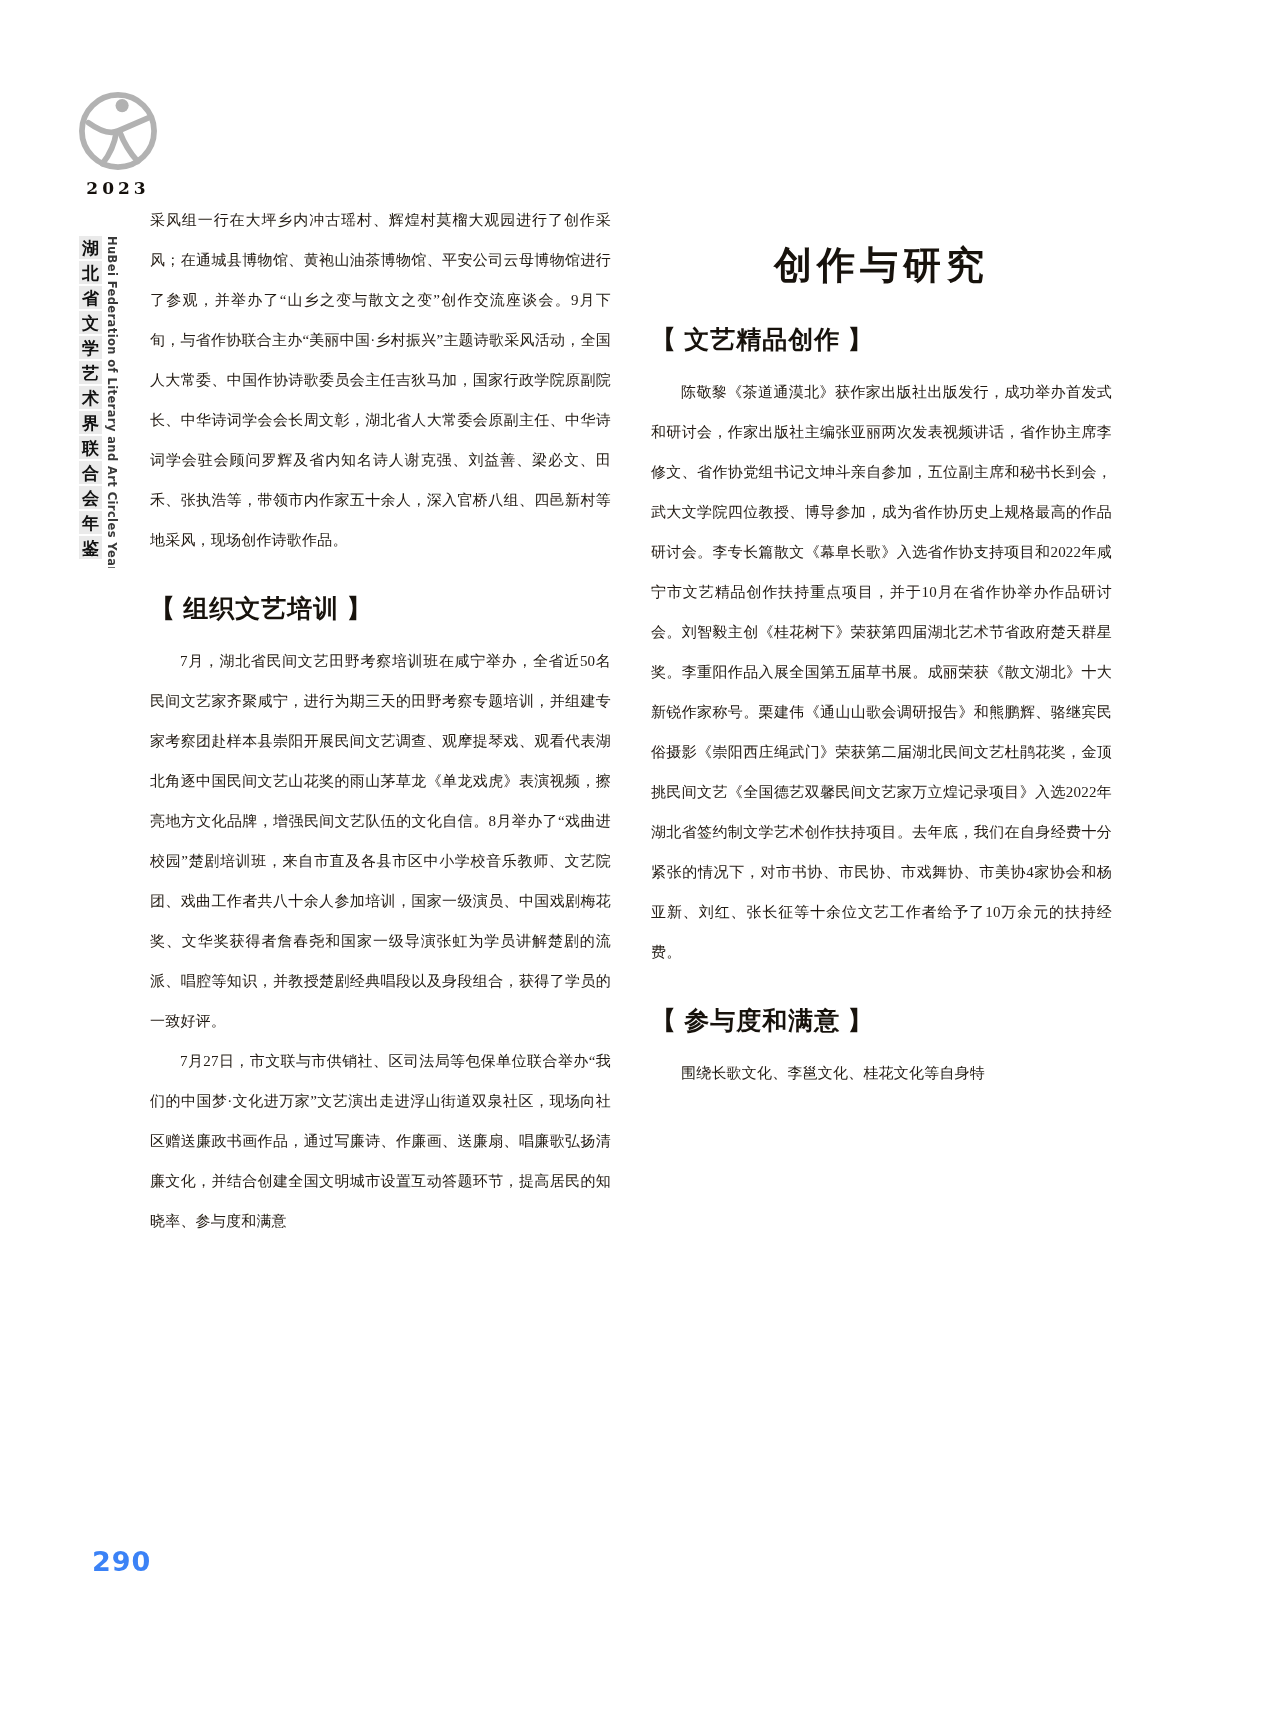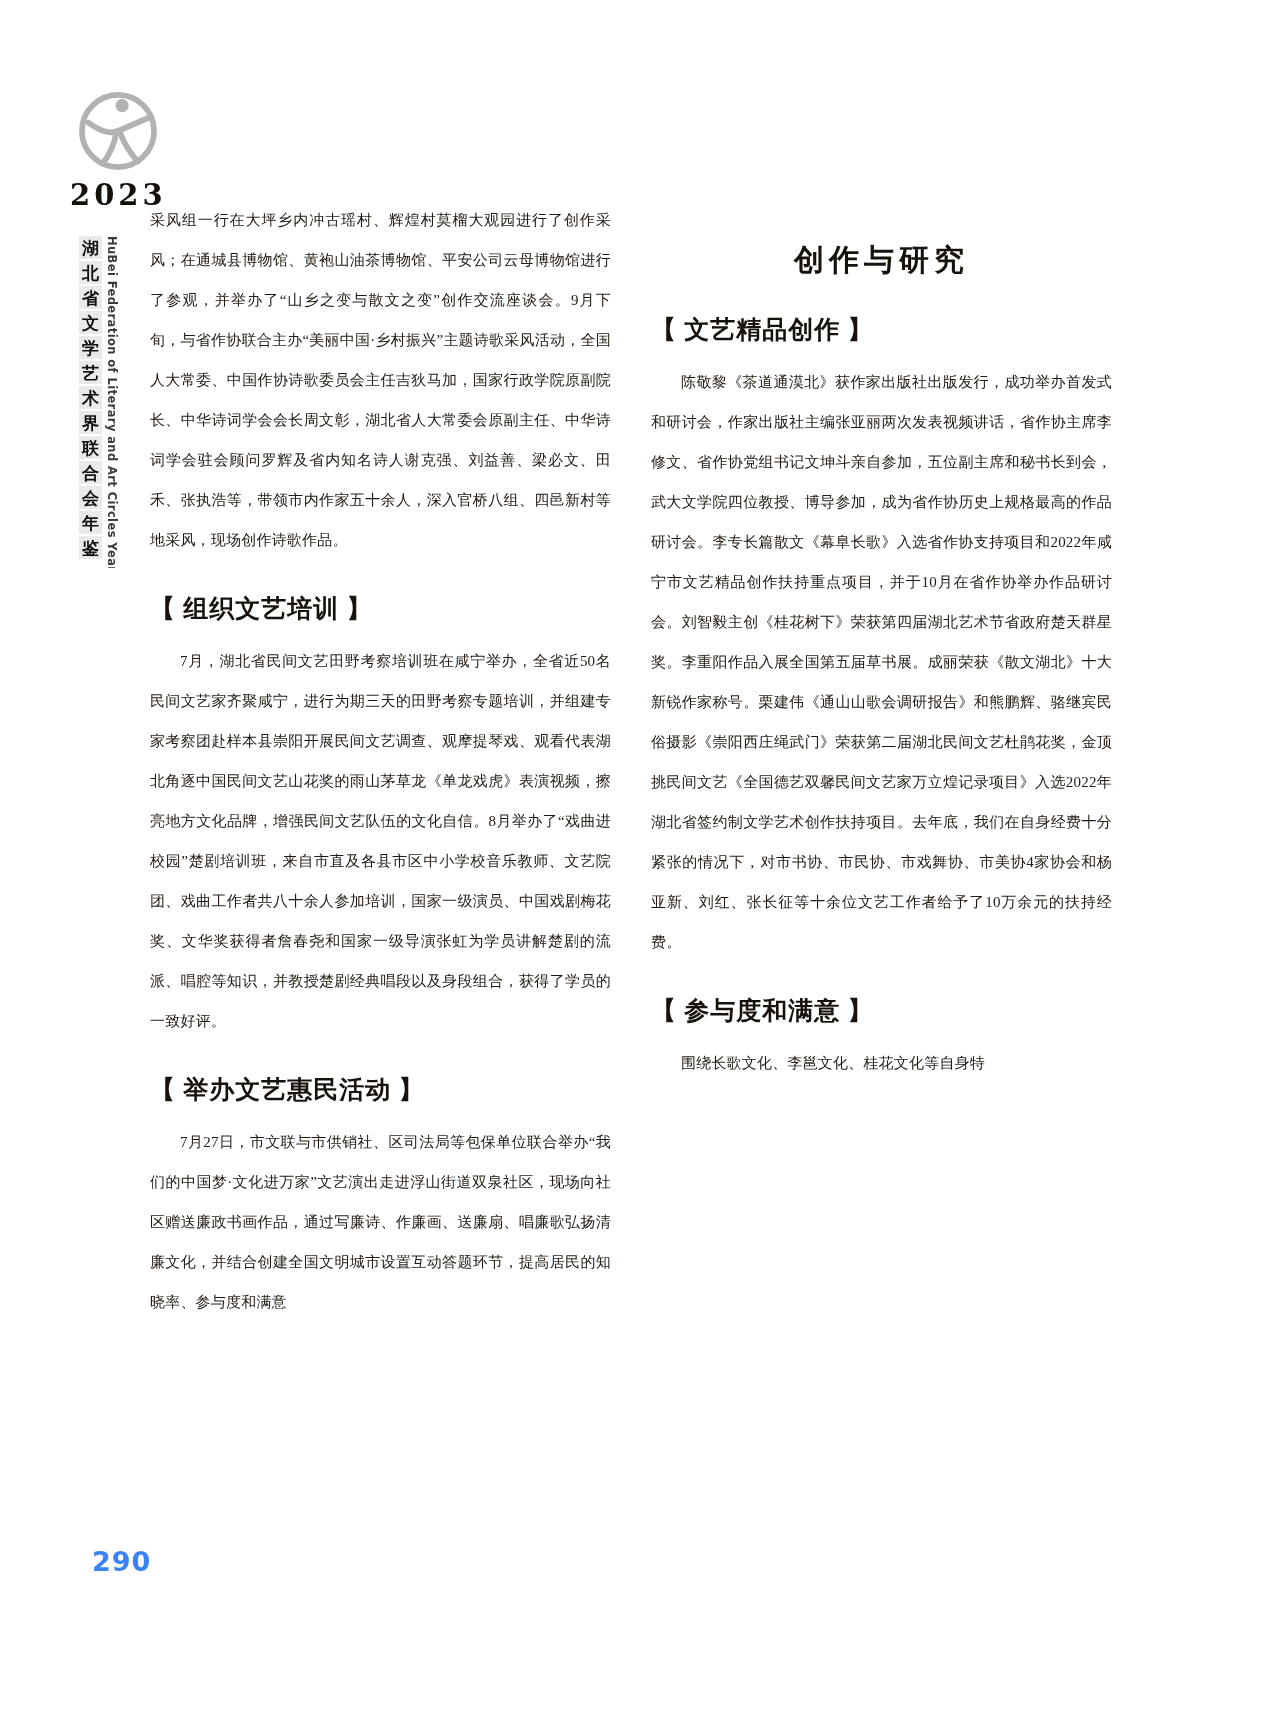--- a/index.html
+++ b/index.html
@@ -10,21 +10,21 @@
     font-family:"Liberation Serif", serif;
     color:#221a12;
     overflow:hidden;
   }
   
   .brand{position:absolute;left:70px;top:90px;width:96px;text-align:center;}
   .brand svg{display:block;margin:0 auto;}
   .year{
     margin-top:6px;
     font-family:"DejaVu Serif", serif;
-    font-weight:bold;font-size:29px;letter-spacing:4px;color:#14100c;
+    font-weight:bold;font-size:17px;letter-spacing:4px;color:#14100c;
   }
   
   .spine{position:absolute;left:79px;top:236px;display:flex;align-items:flex-start;}
   .spine-cn{display:flex;flex-direction:column;gap:2px;}
   .spine-cn span{
     display:block;width:23px;height:23px;line-height:24px;
     background:#eaeaea;text-align:center;
     font-family:"DejaVu Sans", sans-serif;
     font-weight:bold;font-size:17px;color:#111;
   }
@@ -45,21 +45,21 @@
     letter-spacing:0.2px;
   }
   .ind{text-indent:2em;}
   .sec{
     font-family:Liberation Serif, serif;
     font-weight:bold;font-size:25px;letter-spacing:1px;
     margin:32px 0 16px 0;color:#17120c;
   }
   .chapter{
     font-family:"DejaVu Sans", sans-serif;
-    font-weight:bold;font-size:30px;letter-spacing:5px;
+    font-weight:bold;font-size:38px;letter-spacing:5px;
     text-align:center;margin:40px 0 26px 0;color:#17120c;
   }
   
   .pageno{
     position:absolute;left:92px;top:1546px;
     font-family:"DejaVu Sans", sans-serif;
     font-weight:bold;font-size:27px;color:#3b82f6;letter-spacing:1px;
   }
 </style>
 </head>
@@ -96,21 +96,20 @@
     </div>
     <div class="spine-en">HuBei Federation of Literary and Art Circles Yearbook</div>
   </div>
 
   <div class="columns">
 
     <section class="col">
       <p class="body">采风组一行在大坪乡内冲古瑶村、辉煌村莫榴大观园进行了创作采风；在通城县博物馆、黄袍山油茶博物馆、平安公司云母博物馆进行了参观，并举办了“山乡之变与散文之变”创作交流座谈会。9月下旬，与省作协联合主办“美丽中国·乡村振兴”主题诗歌采风活动，全国人大常委、中国作协诗歌委员会主任吉狄马加，国家行政学院原副院长、中华诗词学会会长周文彰，湖北省人大常委会原副主任、中华诗词学会驻会顾问罗辉及省内知名诗人谢克强、刘益善、梁必文、田禾、张执浩等，带领市内作家五十余人，深入官桥八组、四邑新村等地采风，现场创作诗歌作品。</p>
       <h3 class="sec">【 组织文艺培训 】</h3>
       <p class="body ind">7月，湖北省民间文艺田野考察培训班在咸宁举办，全省近50名民间文艺家齐聚咸宁，进行为期三天的田野考察专题培训，并组建专家考察团赴样本县崇阳开展民间文艺调查、观摩提琴戏、观看代表湖北角逐中国民间文艺山花奖的雨山茅草龙《单龙戏虎》表演视频，擦亮地方文化品牌，增强民间文艺队伍的文化自信。8月举办了“戏曲进校园”楚剧培训班，来自市直及各县市区中小学校音乐教师、文艺院团、戏曲工作者共八十余人参加培训，国家一级演员、中国戏剧梅花奖、文华奖获得者詹春尧和国家一级导演张虹为学员讲解楚剧的流派、唱腔等知识，并教授楚剧经典唱段以及身段组合，获得了学员的一致好评。</p>
-      <h3 class="sec">【 举办文艺惠民活动 】</h3>
       <p class="body ind">7月27日，市文联与市供销社、区司法局等包保单位联合举办“我们的中国梦·文化进万家”文艺演出走进浮山街道双泉社区，现场向社区赠送廉政书画作品，通过写廉诗、作廉画、送廉扇、唱廉歌弘扬清廉文化，并结合创建全国文明城市设置互动答题环节，提高居民的知晓率、参与度和满意</p>
     </section>
 
     <section class="col">
       <h1 class="chapter">创作与研究</h1>
       <h3 class="sec">【 文艺精品创作 】</h3>
       <p class="body ind">陈敬黎《茶道通漠北》获作家出版社出版发行，成功举办首发式和研讨会，作家出版社主编张亚丽两次发表视频讲话，省作协主席李修文、省作协党组书记文坤斗亲自参加，五位副主席和秘书长到会，武大文学院四位教授、博导参加，成为省作协历史上规格最高的作品研讨会。李专长篇散文《幕阜长歌》入选省作协支持项目和2022年咸宁市文艺精品创作扶持重点项目，并于10月在省作协举办作品研讨会。刘智毅主创《桂花树下》荣获第四届湖北艺术节省政府楚天群星奖。李重阳作品入展全国第五届草书展。成丽荣获《散文湖北》十大新锐作家称号。栗建伟《通山山歌会调研报告》和熊鹏辉、骆继宾民俗摄影《崇阳西庄绳武门》荣获第二届湖北民间文艺杜鹃花奖，金顶挑民间文艺《全国德艺双馨民间文艺家万立煌记录项目》入选2022年湖北省签约制文学艺术创作扶持项目。去年底，我们在自身经费十分紧张的情况下，对市书协、市民协、市戏舞协、市美协4家协会和杨亚新、刘红、张长征等十余位文艺工作者给予了10万余元的扶持经费。</p>
       <h3 class="sec">【 参与度和满意 】</h3>
       <p class="body ind">围绕长歌文化、李邕文化、桂花文化等自身特</p>
     </section>

